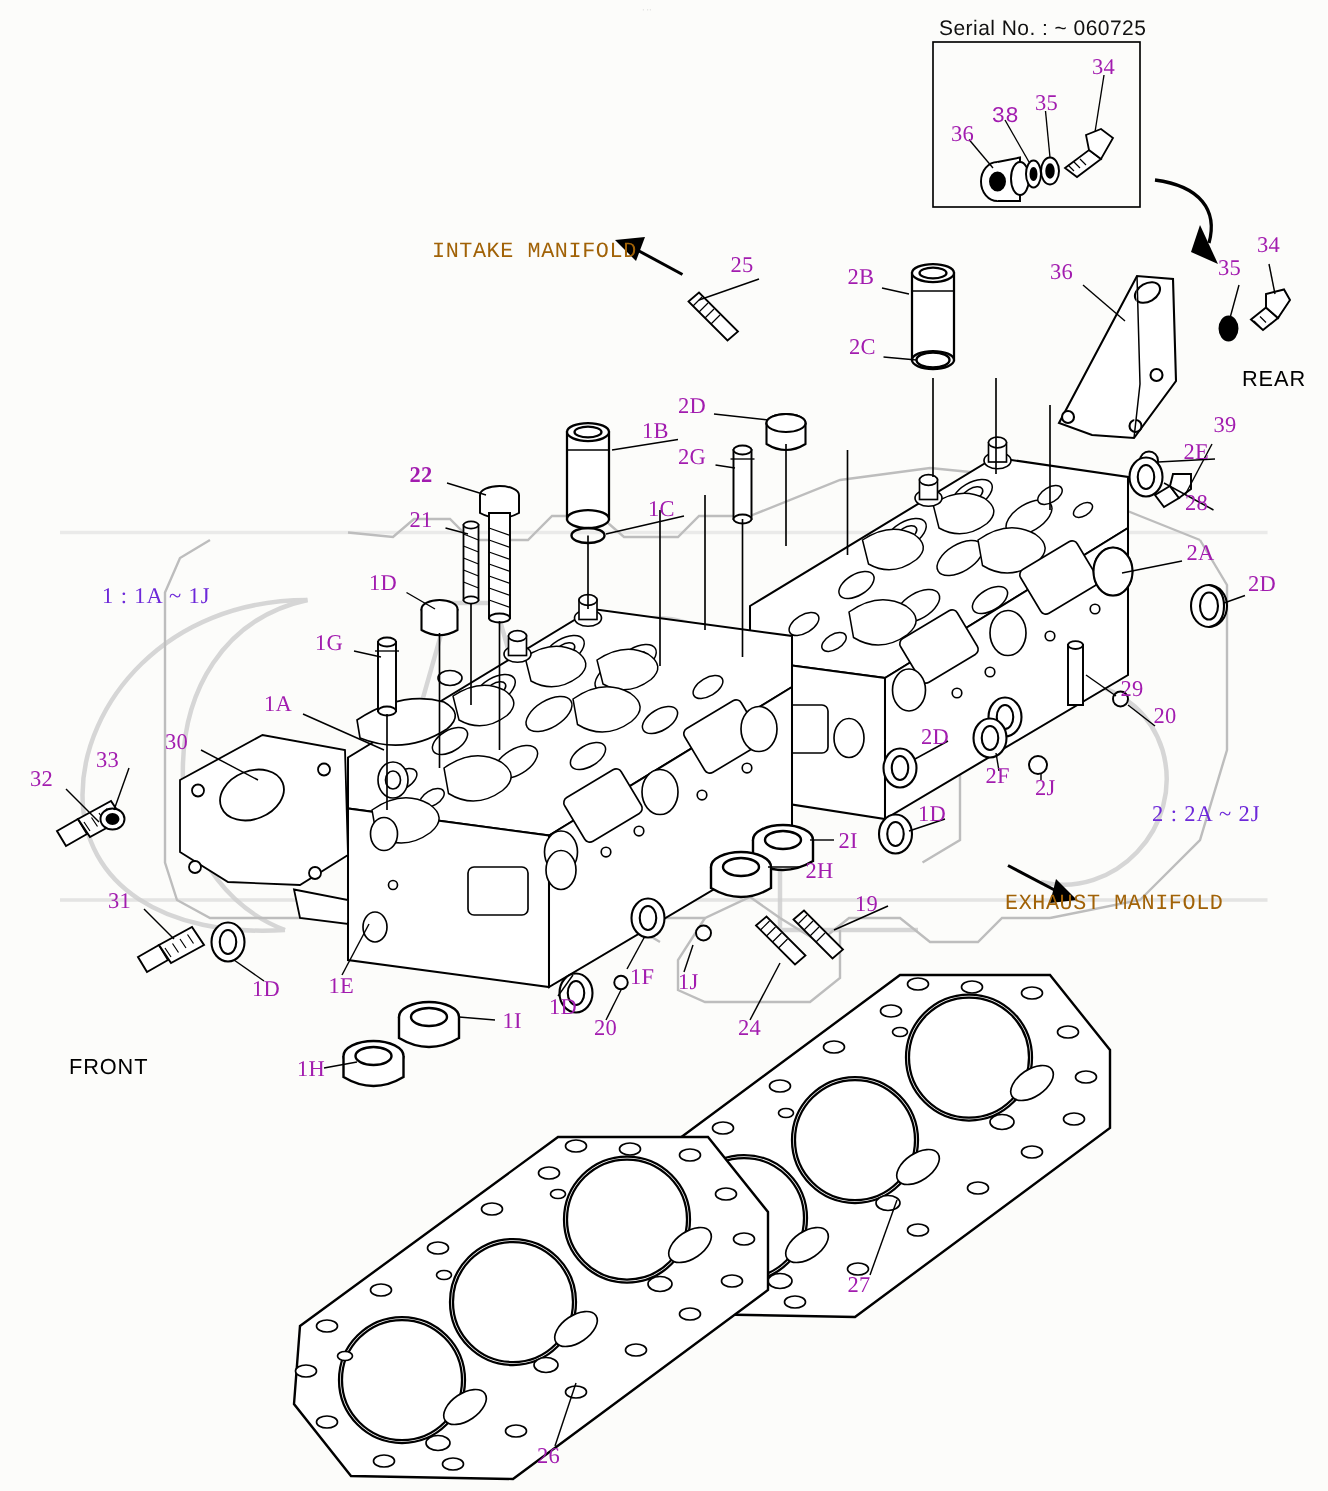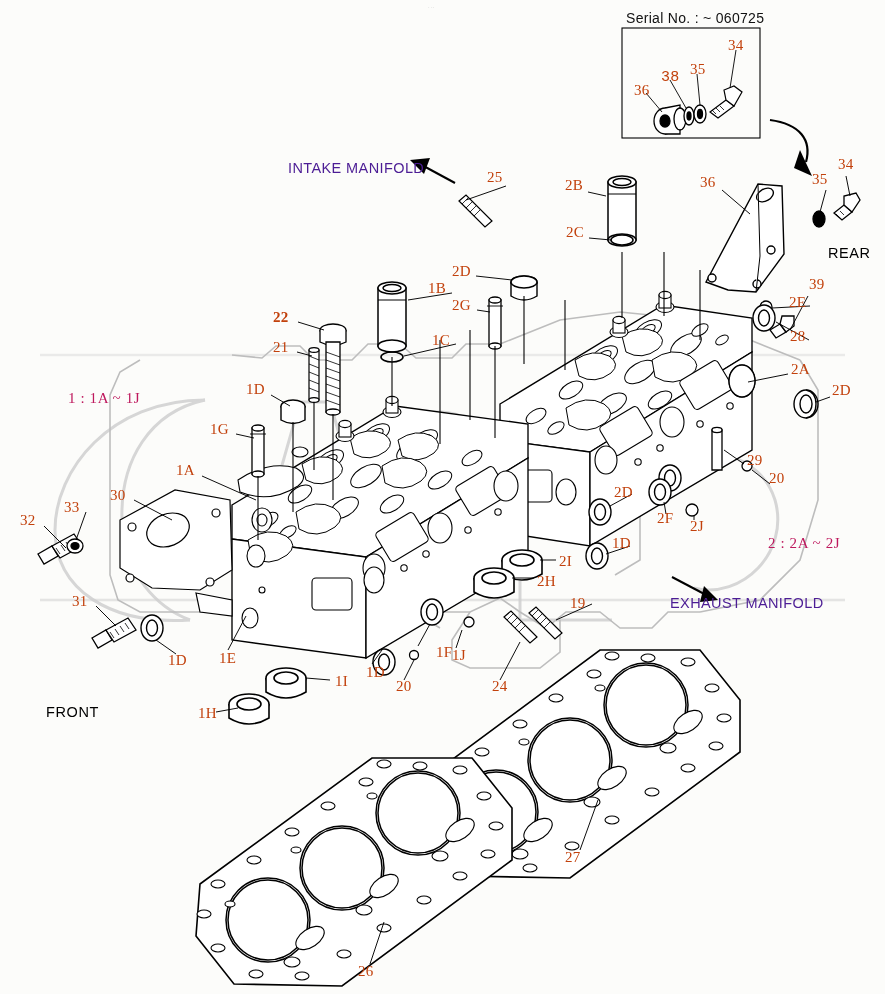--- a/index.html
+++ b/index.html
@@ -1,27 +1,27 @@
 <!DOCTYPE html>
 <html><head>
 <meta charset="utf-8">
 <style>
   html,body{margin:0;padding:0;background:#fff;}
   body{width:885px;height:994px;position:relative;overflow:hidden;
        font-family:"Liberation Serif",serif;background:#fcfcfa;}
   #sheet{position:absolute;left:0;top:0;width:885px;height:994px;}
   svg.layer{position:absolute;left:0;top:0;width:885px;height:994px;}
   .lbl{position:absolute;font-family:"Liberation Serif",serif;font-size:15px;
-       color:#c2410c;white-space:nowrap;line-height:1;letter-spacing:.2px;}
+       color:#a21caf;white-space:nowrap;line-height:1;letter-spacing:.2px;}
   .hdr{position:absolute;font-family:"Liberation Sans",sans-serif;font-size:14px;
        color:#111;white-space:nowrap;letter-spacing:.3px;}
-  .manif{position:absolute;font-family:Liberation Sans, sans-serif;font-size:14.5px;
-       color:#4c1d95;white-space:nowrap;letter-spacing:.4px;}
+  .manif{position:absolute;font-family:Liberation Mono, monospace;font-size:14.5px;
+       color:#a16207;white-space:nowrap;letter-spacing:.4px;}
   .grp{position:absolute;font-family:"Liberation Serif",serif;font-size:15px;
-       color:#be185d;white-space:nowrap;letter-spacing:.6px;}
+       color:#6d28d9;white-space:nowrap;letter-spacing:.6px;}
   .corner{position:absolute;font-family:"Liberation Sans",sans-serif;font-size:14.5px;
        color:#000;white-space:nowrap;letter-spacing:.6px;}
   .tiny{position:absolute;font-size:5px;color:#b9b9b9;font-family:"Liberation Sans",sans-serif;}
 </style>
 </head>
 <body>
 
 <div id="sheet">
 
   <svg class="layer" viewBox="0 0 885 994">
@@ -600,21 +600,21 @@
   <div class="lbl" style="left:20px;top:513px;">32</div>
   <div class="lbl" style="left:657px;top:511px;">2F</div>
   <div class="lbl" style="left:690px;top:519px;">2J</div>
   <div class="lbl" style="left:612px;top:536px;">1D</div>
   <div class="lbl" style="left:559px;top:554px;">2I</div>
   <div class="lbl" style="left:537px;top:574px;">2H</div>
   <div class="lbl" style="left:72px;top:594px;">31</div>
   <div class="lbl" style="left:570px;top:596px;">19</div>
   <div class="lbl" style="left:168px;top:653px;">1D</div>
   <div class="lbl" style="left:219px;top:651px;">1E</div>
-  <div class="lbl" style="left:436px;top:645px;text-align:center;">1F</div>
+  <div class="lbl" style="left:420px;top:645px;text-align:center;">1F</div>
   <div class="lbl" style="left:452px;top:648px;">1J</div>
   <div class="lbl" style="left:335px;top:674px;text-align:center;">1I</div>
   <div class="lbl" style="left:366px;top:665px;">1D</div>
   <div class="lbl" style="left:396px;top:679px;">20</div>
   <div class="lbl" style="left:492px;top:679px;">24</div>
   <div class="lbl" style="left:198px;top:706px;">1H</div>
   <div class="lbl" style="left:565px;top:850px;">27</div>
   <div class="lbl" style="left:358px;top:964px;text-align:center;">26</div>
 
 </div>

